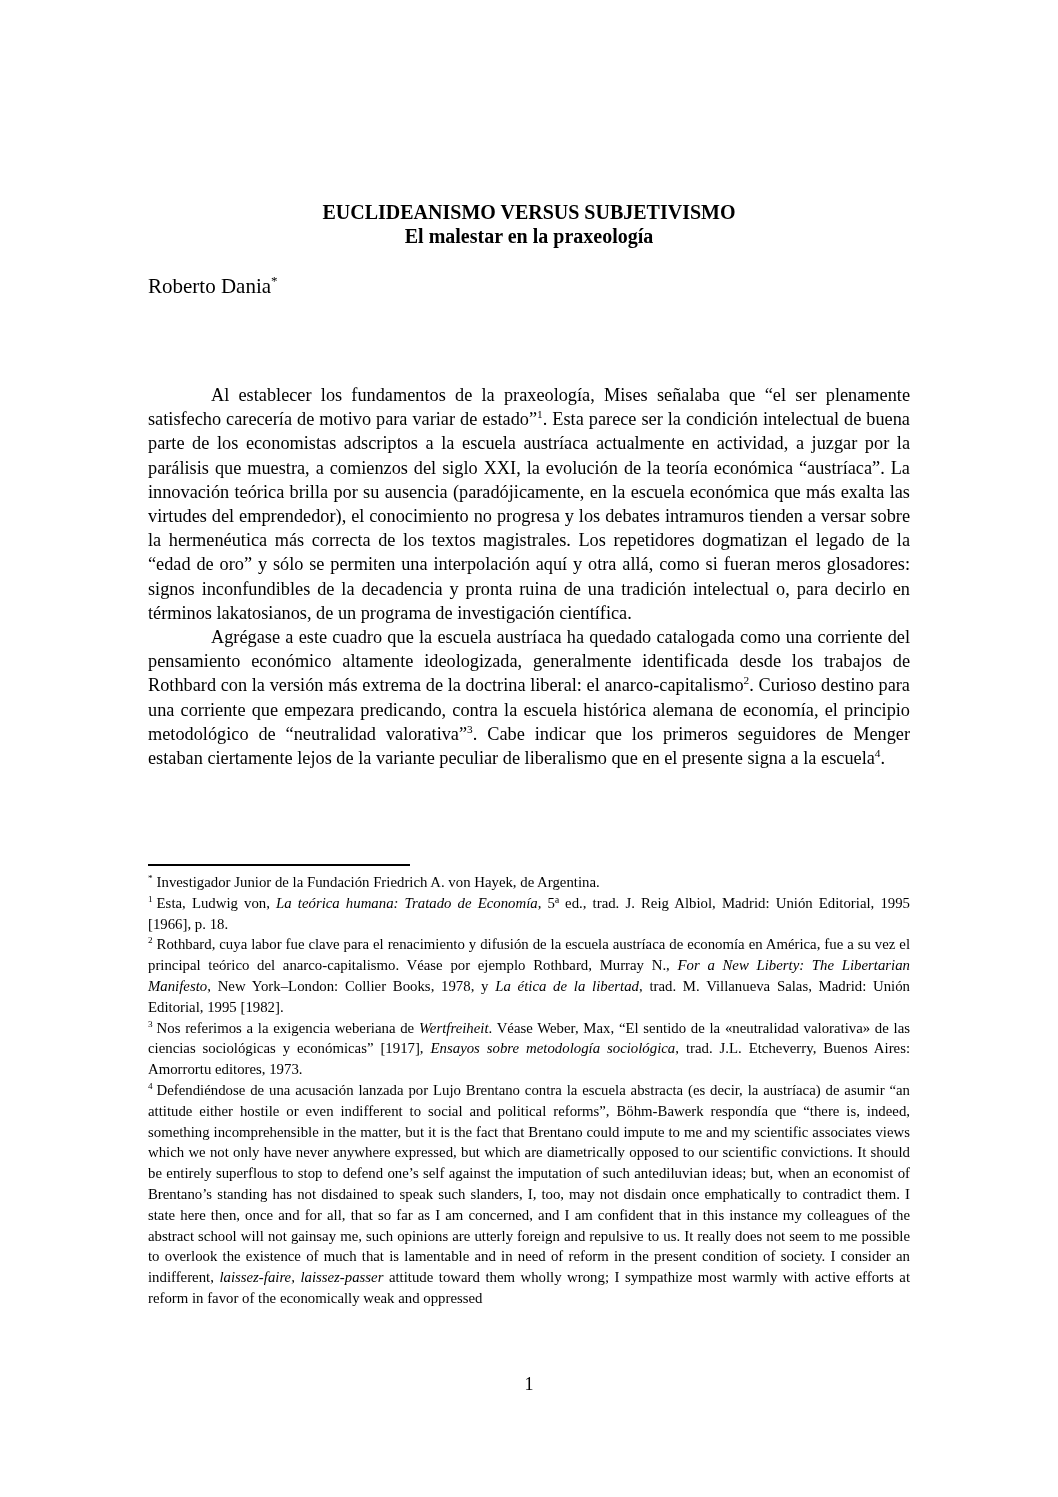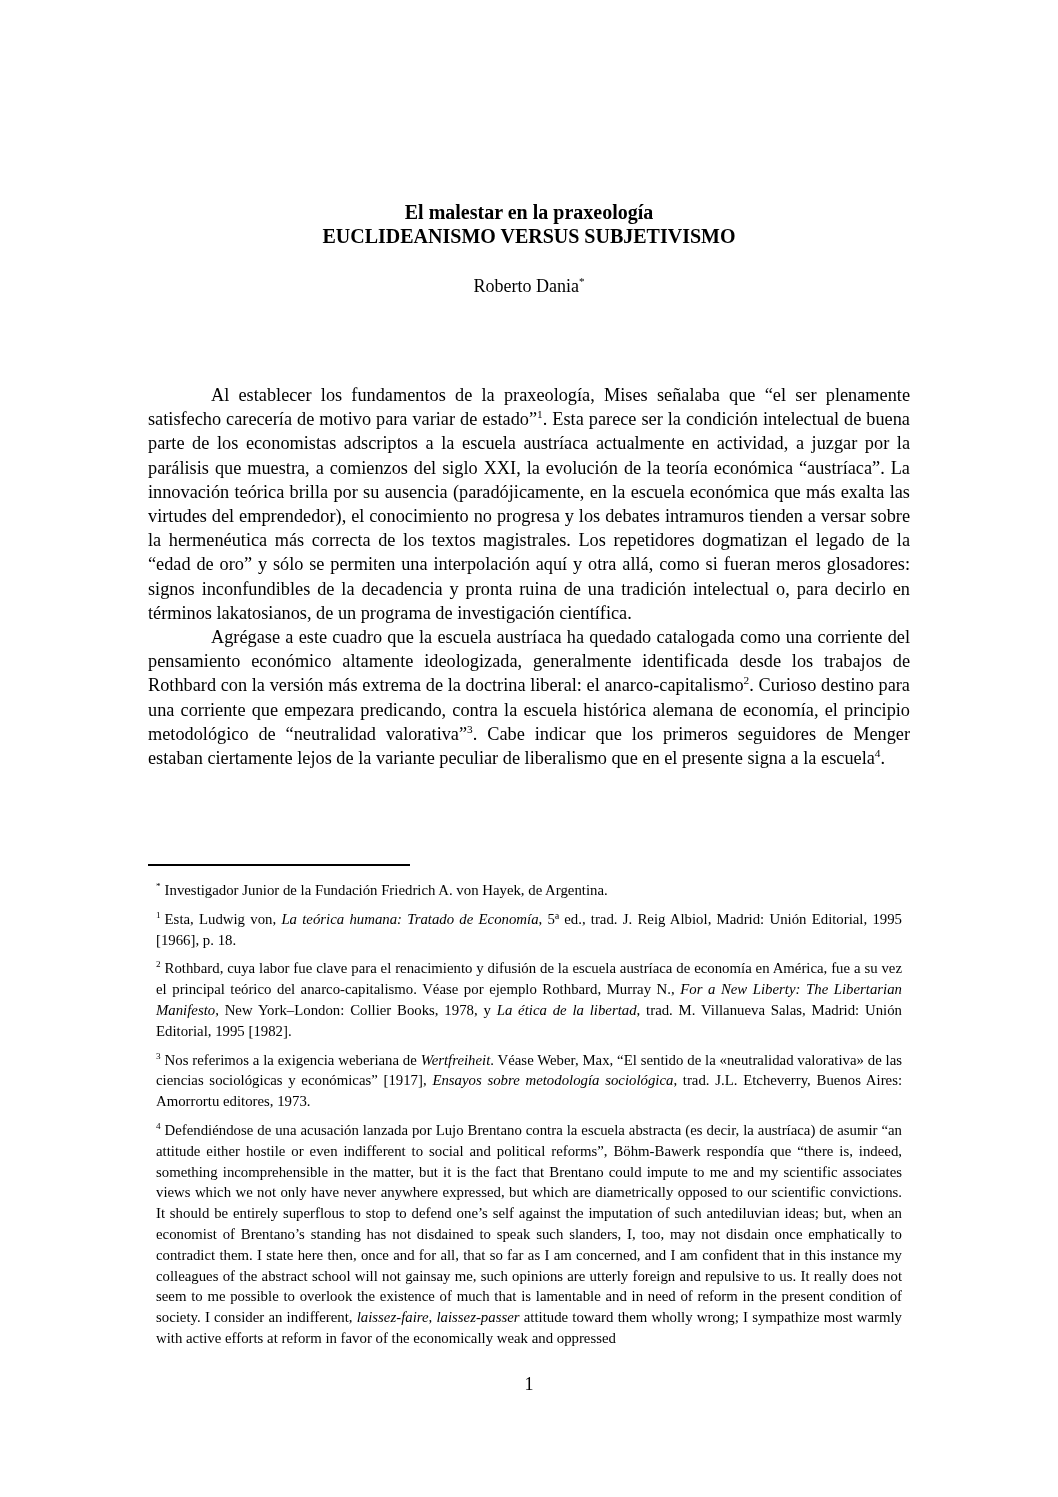--- a/index.html
+++ b/index.html
@@ -24,22 +24,22 @@
     text-align: center;
     font-weight: bold;
     font-size: 20px;
     line-height: 24px;
   }
   .author-line {
     position: absolute;
     top: 274px;
     left: 148px;
     width: 762px;
-    text-align: center;
-    font-size: 18px;
+    text-align: left;
+    font-size: 21px;
     line-height: 24px;
   }
   .body-block {
     position: absolute;
     top: 346px;
     left: 148px;
     width: 762px;
     font-size: 18.3px;
     line-height: 24.2px;
     text-align: justify;
@@ -60,21 +60,21 @@
   .fn-block {
     position: absolute;
     top: 872px;
     left: 148px;
     width: 762px;
     font-size: 14.8px;
     line-height: 20.8px;
     text-align: justify;
   }
   .footnote {
-    margin: 8px;
+    margin: 0;
   }
   .sup {
     vertical-align: super;
     font-size: 0.62em;
     line-height: 0;
   }
   .marker {
     margin-right: 4px;
   }
   .it {
@@ -89,22 +89,22 @@
     font-size: 18px;
     line-height: 24px;
   }
 </style>
 </head>
 <body>
 
 <div class="page">
 
   <div class="title-block">
+    <div>EUCLIDEANISMO VERSUS SUBJETIVISMO</div>
     <div>El malestar en la praxeología</div>
-    <div>EUCLIDEANISMO VERSUS SUBJETIVISMO</div>
   </div>
 
   <div class="author-line"><span>Roberto Dania</span><span class="sup">*</span></div>
 
   <div class="body-block">
       <p class="body-para"><span>Al establecer los fundamentos de la praxeología, Mises señalaba que “el ser plenamente satisfecho carecería de motivo para variar de estado”</span><span class="sup">1</span><span>. Esta parece ser la condición intelectual de buena parte de los economistas adscriptos a la escuela austríaca actualmente en actividad, a juzgar por la parálisis que muestra, a comienzos del siglo XXI, la evolución de la teoría económica “austríaca”. La innovación teórica brilla por su ausencia (paradójicamente, en la escuela económica que más exalta las virtudes del emprendedor), el conocimiento no progresa y los debates intramuros tienden a versar sobre la hermenéutica más correcta de los textos magistrales. Los repetidores dogmatizan el legado de la “edad de oro” y sólo se permiten una interpolación aquí y otra allá, como si fueran meros glosadores: signos inconfundibles de la decadencia y pronta ruina de una tradición intelectual o, para decirlo en términos lakatosianos, de un programa de investigación científica.</span></p>
       <p class="body-para"><span>Agrégase a este cuadro que la escuela austríaca ha quedado catalogada como una corriente del pensamiento económico altamente ideologizada, generalmente identificada desde los trabajos de Rothbard con la versión más extrema de la doctrina liberal: el anarco-capitalismo</span><span class="sup">2</span><span>. Curioso destino para una corriente que empezara predicando, contra la escuela histórica alemana de economía, el principio metodológico de “neutralidad valorativa”</span><span class="sup">3</span><span>. Cabe indicar que los primeros seguidores de Menger estaban ciertamente lejos de la variante peculiar de liberalismo que en el presente signa a la escuela</span><span class="sup">4</span><span>.</span></p>
     </div>
 
   <div class="fn-sep"></div>

